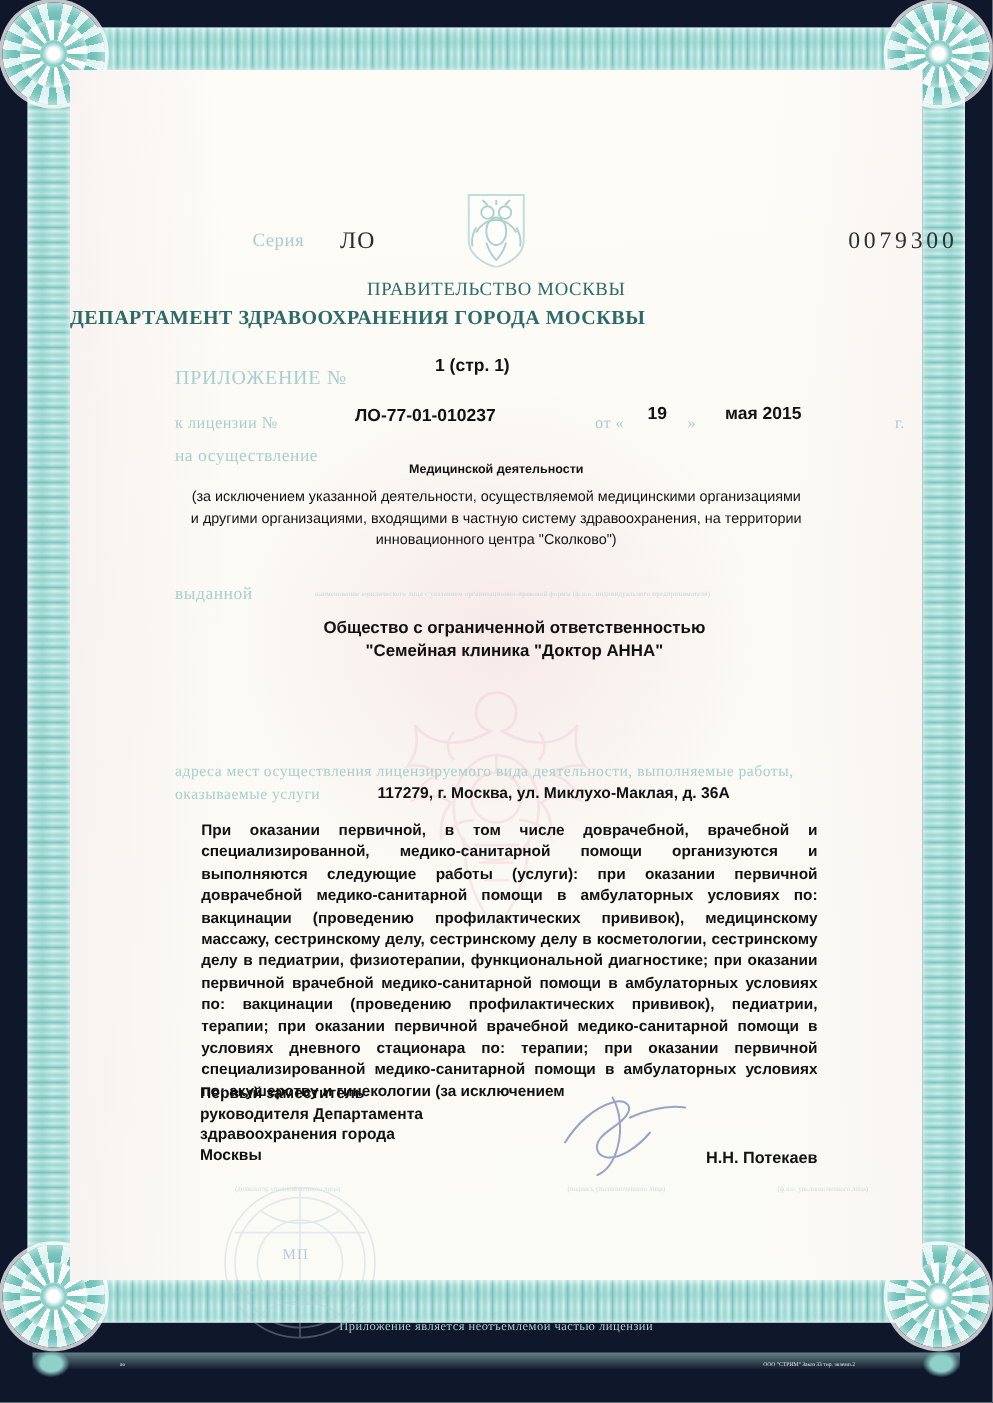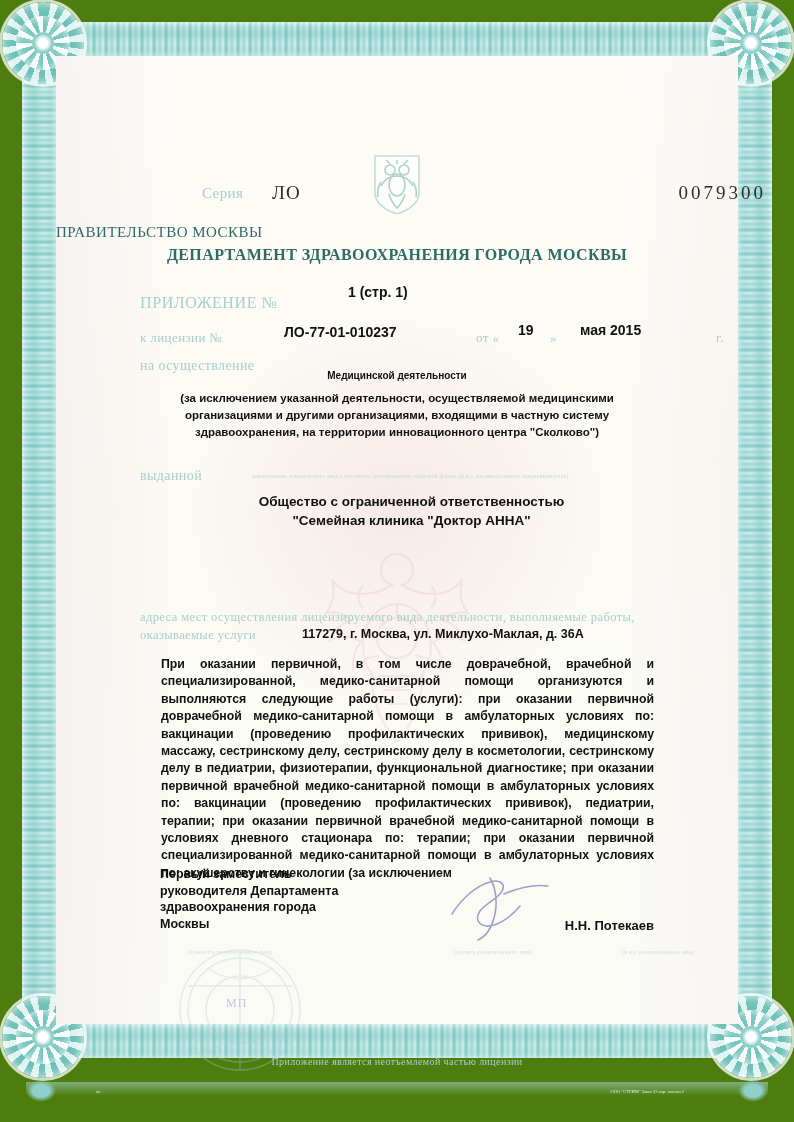--- a/index.html
+++ b/index.html
@@ -6,21 +6,21 @@
   html,body{margin:0;padding:0;}
   body{
     width:794px;height:1122px;
     background:#ffffff;
     font-family:"Liberation Serif", serif;
     overflow:hidden;
   }
   .page{
     position:relative;
     width:794px;height:1122px;
-    background:#4d7c0f;
+    background:#0f172a;
   }
 
   
   .frame{
     position:absolute;
     left:22px;top:22px;right:22px;bottom:64px;
     box-sizing:border-box;
   }
   .band{
     position:absolute;
@@ -129,45 +129,45 @@
   }
   .serial-lbl{position:absolute;left:62px;top:3px;font-size:15px;}
   .serial-val{position:absolute;left:132px;top:0;font-size:19px;color:#2c2c2c;
     font-family:"Liberation Serif", serif;font-weight:normal;letter-spacing:1px;}
   .serial-num{position:absolute;right:0;top:0;font-size:19px;color:#2f2f2f;
     font-family:"Liberation Serif", serif;letter-spacing:3px;}
 
   .emblem{position:absolute;left:50%;top:96px;transform:translateX(-50%);
     width:52px;height:62px;opacity:.55;}
 
-  .org1{position:absolute;left:0;right:0;top:168px;
+  .org1{position:absolute;left:0;right:0;top:168px;text-align:center;
     font-size:15px;color:#2e6b66;letter-spacing:.5px;
     font-family:"Liberation Serif", serif;}
-  .org2{position:absolute;left:0;right:0;top:190px;text-align:center;
+  .org2{position:absolute;left:0;right:0;top:190px;
     font-size:16px;color:#2e6b66;letter-spacing:.4px;font-weight:bold;
     font-family:"Liberation Serif", serif;}
 
   .app-lbl{position:absolute;left:84px;top:238px;font-size:16px;letter-spacing:.6px;}
   .app-val{position:absolute;left:292px;top:228px;font-size:14px;}
 
   .lic-lbl{position:absolute;left:84px;top:274px;font-size:13px;}
   .lic-val{position:absolute;left:228px;top:268px;font-size:14px;}
   .ot-lbl{position:absolute;left:420px;top:274px;font-size:13px;}
   .day-val{position:absolute;left:462px;top:266px;font-size:14px;}
   .q2{position:absolute;left:494px;top:274px;font-size:13px;}
   .month-val{position:absolute;left:524px;top:266px;font-size:14px;}
   .g-lbl{position:absolute;left:660px;top:274px;font-size:13px;}
 
   .act-lbl{position:absolute;left:84px;top:302px;font-size:14px;text-align:right;}
 
   .activity{position:absolute;left:0;right:0;top:314px;text-align:center;
     font-size:10px;font-weight:bold;color:#111;
     font-family:"Liberation Sans", sans-serif;}
   .activity-note{position:absolute;left:96px;right:96px;top:334px;text-align:center;
-    font-size:11.5px;font-weight:bold;color:#111;line-height:17px;
+    font-size:11.5px;font-weight:normal;color:#111;line-height:17px;
     font-family:"Liberation Sans", sans-serif;}
 
   .issued-lbl{position:absolute;left:84px;top:412px;font-size:14px;}
   .issued-fine{position:absolute;left:196px;top:417px;right:4px;font-size:5.5px;
     color:#c3d9d8;letter-spacing:.2px;white-space:nowrap;overflow:hidden;}
 
   .holder{position:absolute;left:0;right:0;top:436px;text-align:center;
     font-size:13.5px;font-weight:bold;color:#111;line-height:19px;
     font-family:"Liberation Sans", sans-serif;padding-left:29px;}
 

